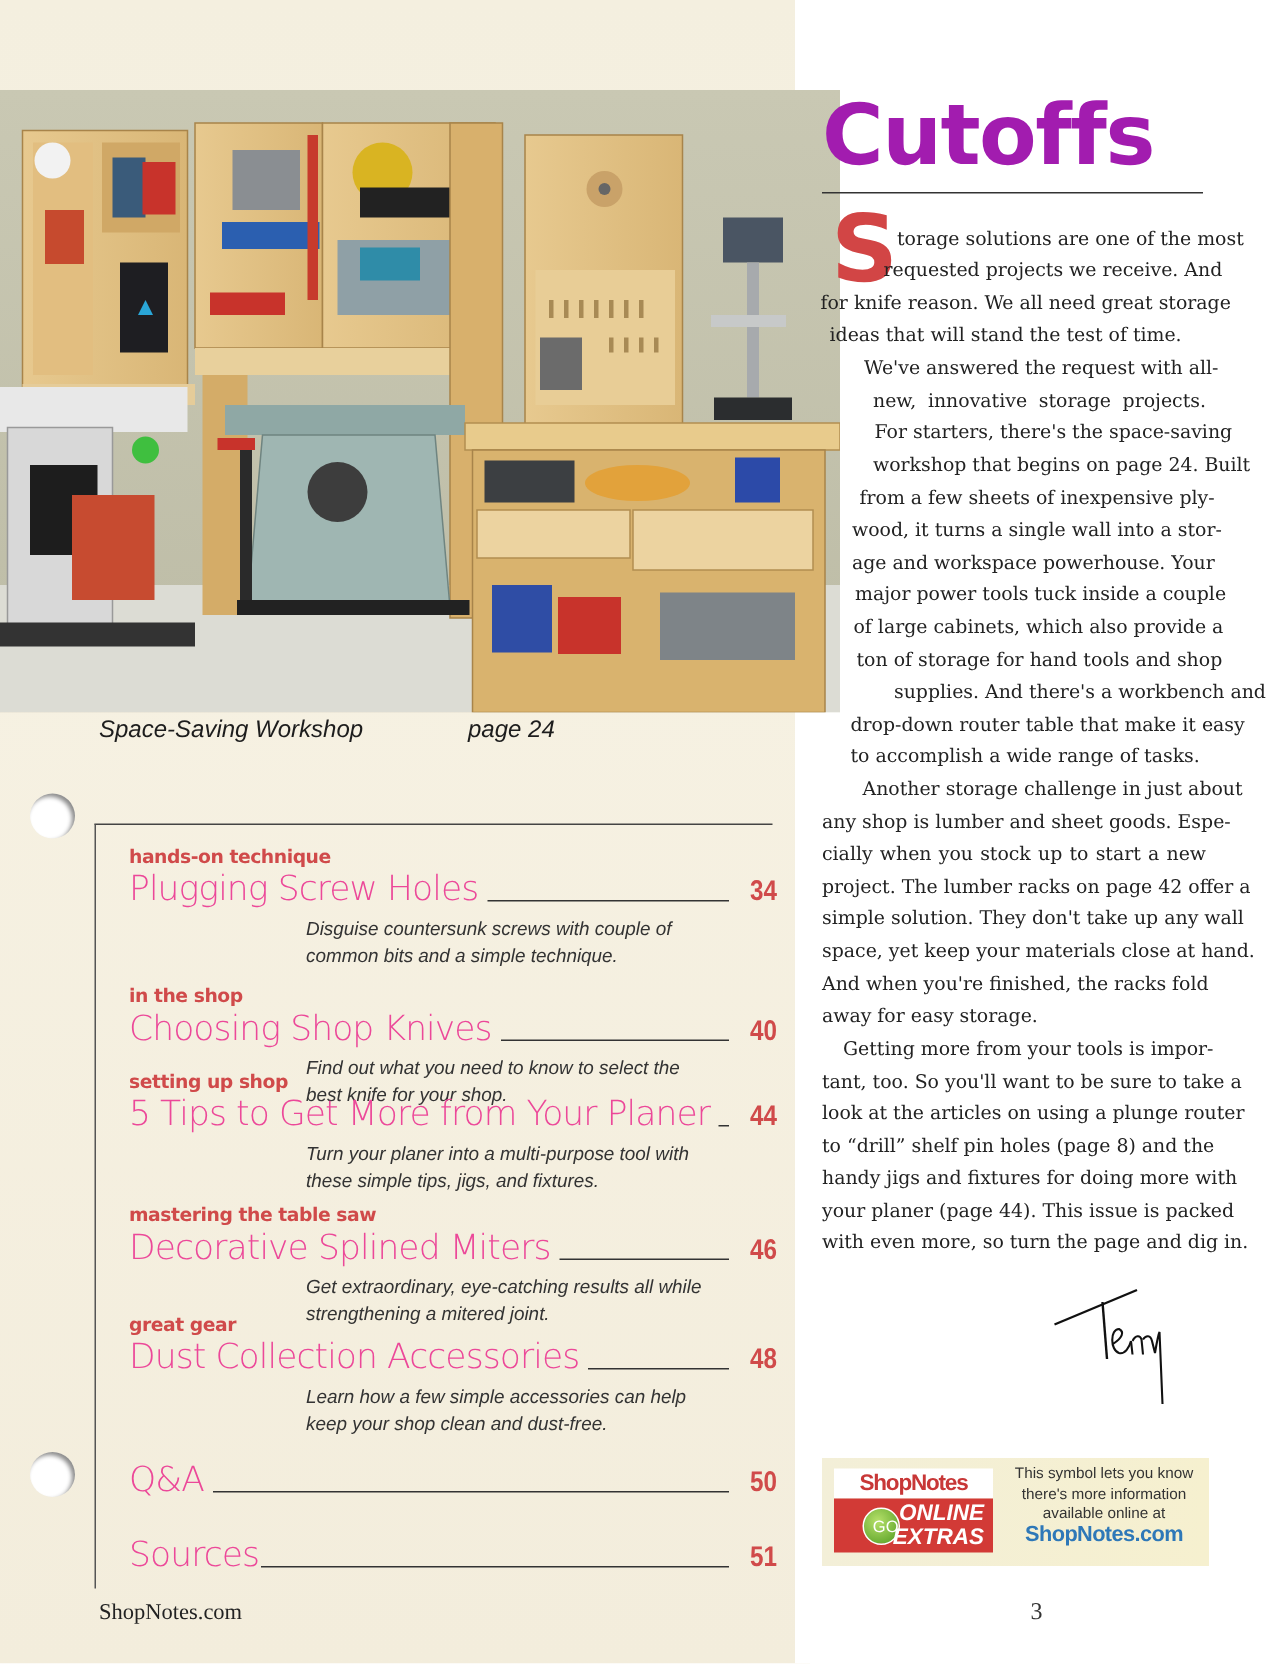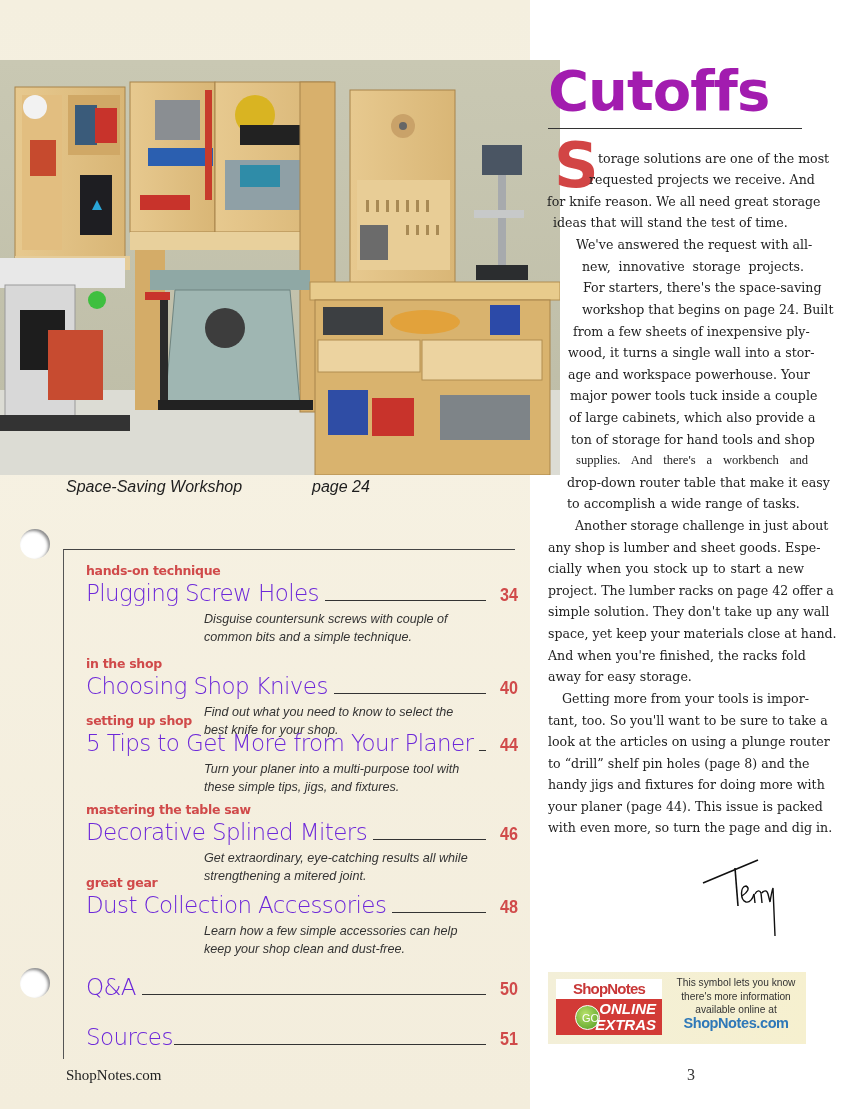--- a/index.html
+++ b/index.html
@@ -34,21 +34,21 @@
     position: absolute; left: 63px; top: 549px; width: 452px; height: 510px;
     border-top: 1.5px solid #444; border-left: 1px solid #555;
   }
   .toc-entry { position: absolute; left: 22px; width: 432px; }
   .toc-cat {
     font-family: "DejaVu Sans", sans-serif; font-weight: bold; font-size: 12.5px; color: #d04a4a;
     letter-spacing: -0.3px; line-height: 14px;
   }
   .toc-row { display: flex; align-items: flex-end; height: 28px; }
   .toc-title {
-    font-family: "DejaVu Sans", sans-serif; font-size: 23px; color: #6d28d9; white-space: nowrap;
+    font-family: "DejaVu Sans", sans-serif; font-size: 23px; color: #ec4899; white-space: nowrap;
     letter-spacing: -0.6px; line-height: 26px; font-weight: 300;
   }
   .toc-leader { flex: 1; border-bottom: 1.5px solid #333; margin: 0 6px 5px 6px; height: 1px; }
   .toc-page {
     font-family: "Liberation Sans", sans-serif; font-weight: bold; font-size: 19px; color: #d04a4a;
     width: 26px; text-align: right; transform: scaleX(0.85); transform-origin: right;
   }
   .toc-desc {
     margin-left: 118px; font-style: italic; font-size: 12.6px; color: #333; line-height: 18px;
     margin-top: 4px;
@@ -298,21 +298,21 @@
   <div class="line" style="left:576px; top:237px; width:228px;">We've answered the request with all-</div>
   <div class="line" style="left:582px; top:259px; width:222px;">new, innovative storage projects.</div>
   <div class="line" style="left:583px; top:280px; width:221px;">For starters, there's the space-saving</div>
   <div class="line" style="left:582px; top:302px; width:222px;">workshop that begins on page 24. Built</div>
   <div class="line" style="left:573px; top:324px; width:231px;">from a few sheets of inexpensive ply-</div>
   <div class="line" style="left:568px; top:345px; width:236px;">wood, it turns a single wall into a stor-</div>
   <div class="line" style="left:568px; top:367px; width:236px;">age and workspace powerhouse. Your</div>
   <div class="line" style="left:570px; top:388px; width:234px;">major power tools tuck inside a couple</div>
   <div class="line" style="left:569px; top:410px; width:235px;">of large cabinets, which also provide a</div>
   <div class="line" style="left:571px; top:432px; width:233px;">ton of storage for hand tools and shop</div>
-  <div class="line" style="left:576px; top:453px; width:232px;font-family:Liberation Serif, serif;">supplies. And there's a workbench and</div>
+  <div class="line" style="left:596px; top:453px; width:232px;">supplies. And there's a workbench and</div>
   <div class="line" style="left:567px; top:475px; width:237px;">drop-down router table that make it easy</div>
   <div class="line" style="left:567px; top:496px; text-align-last:left;">to accomplish a wide range of tasks.</div>
 
   <div class="line" style="left:575px; top:518px; width:229px;">Another storage challenge in just about</div>
   <div class="line" style="left:548px; top:540px; width:256px;">any shop is lumber and sheet goods. Espe-</div>
   <div class="line" style="left:548px; top:561px; width:256px;">cially when you stock up to start a new</div>
   <div class="line" style="left:548px; top:583px; width:256px;">project. The lumber racks on page 42 offer a</div>
   <div class="line" style="left:548px; top:604px; width:256px;">simple solution. They don't take up any wall</div>
   <div class="line" style="left:548px; top:626px; width:256px;">space, yet keep your materials close at hand.</div>
   <div class="line" style="left:548px; top:648px; width:256px;">And when you're finished, the racks fold</div>

